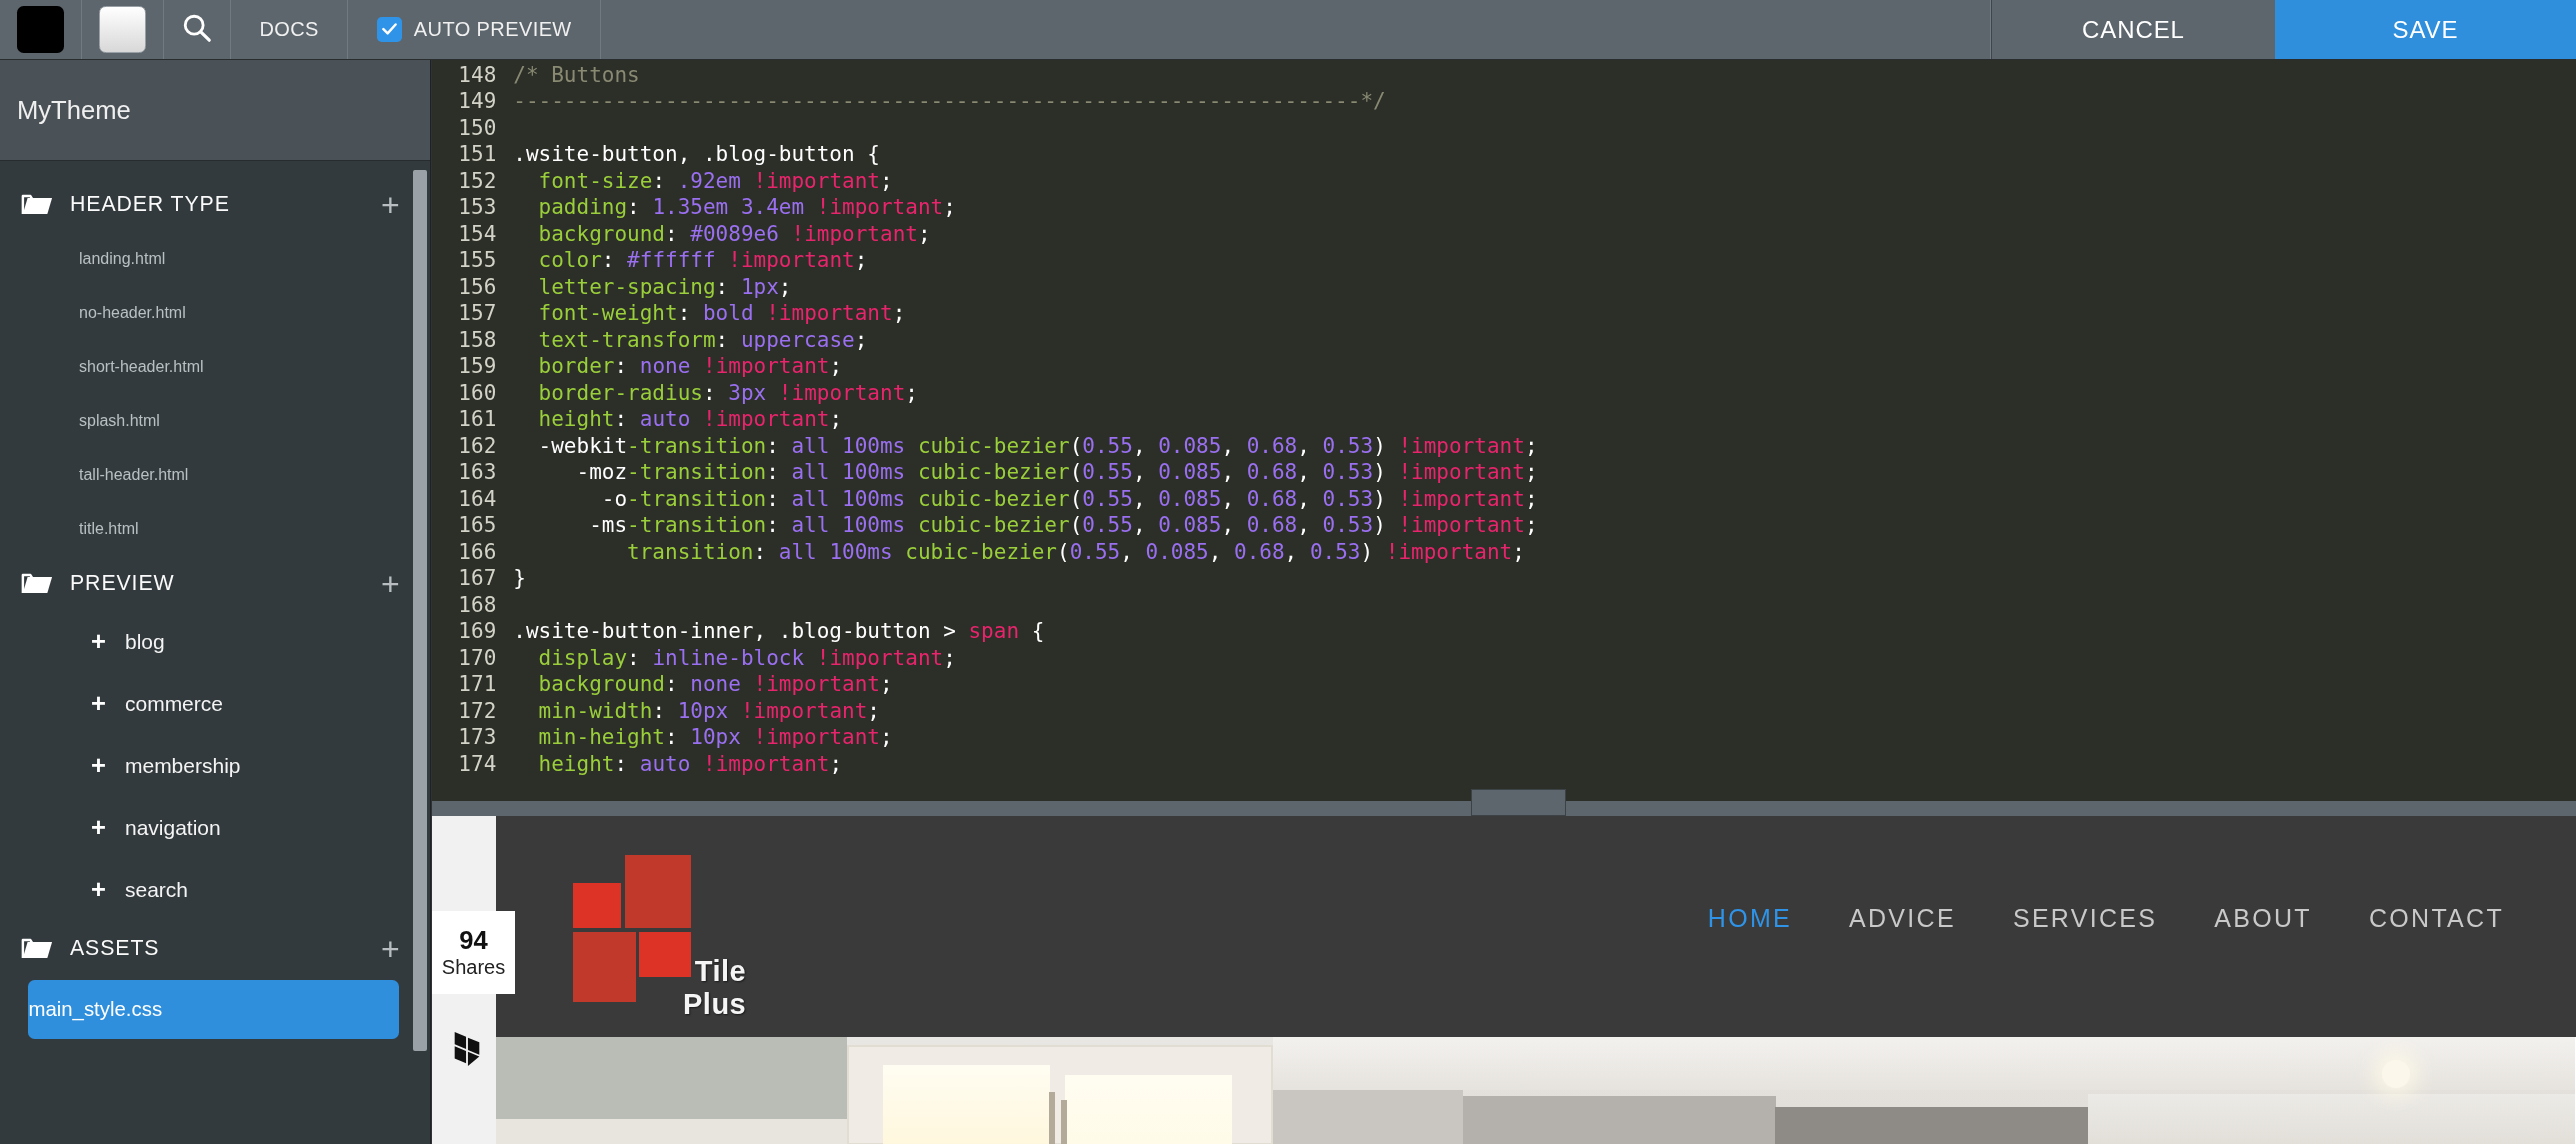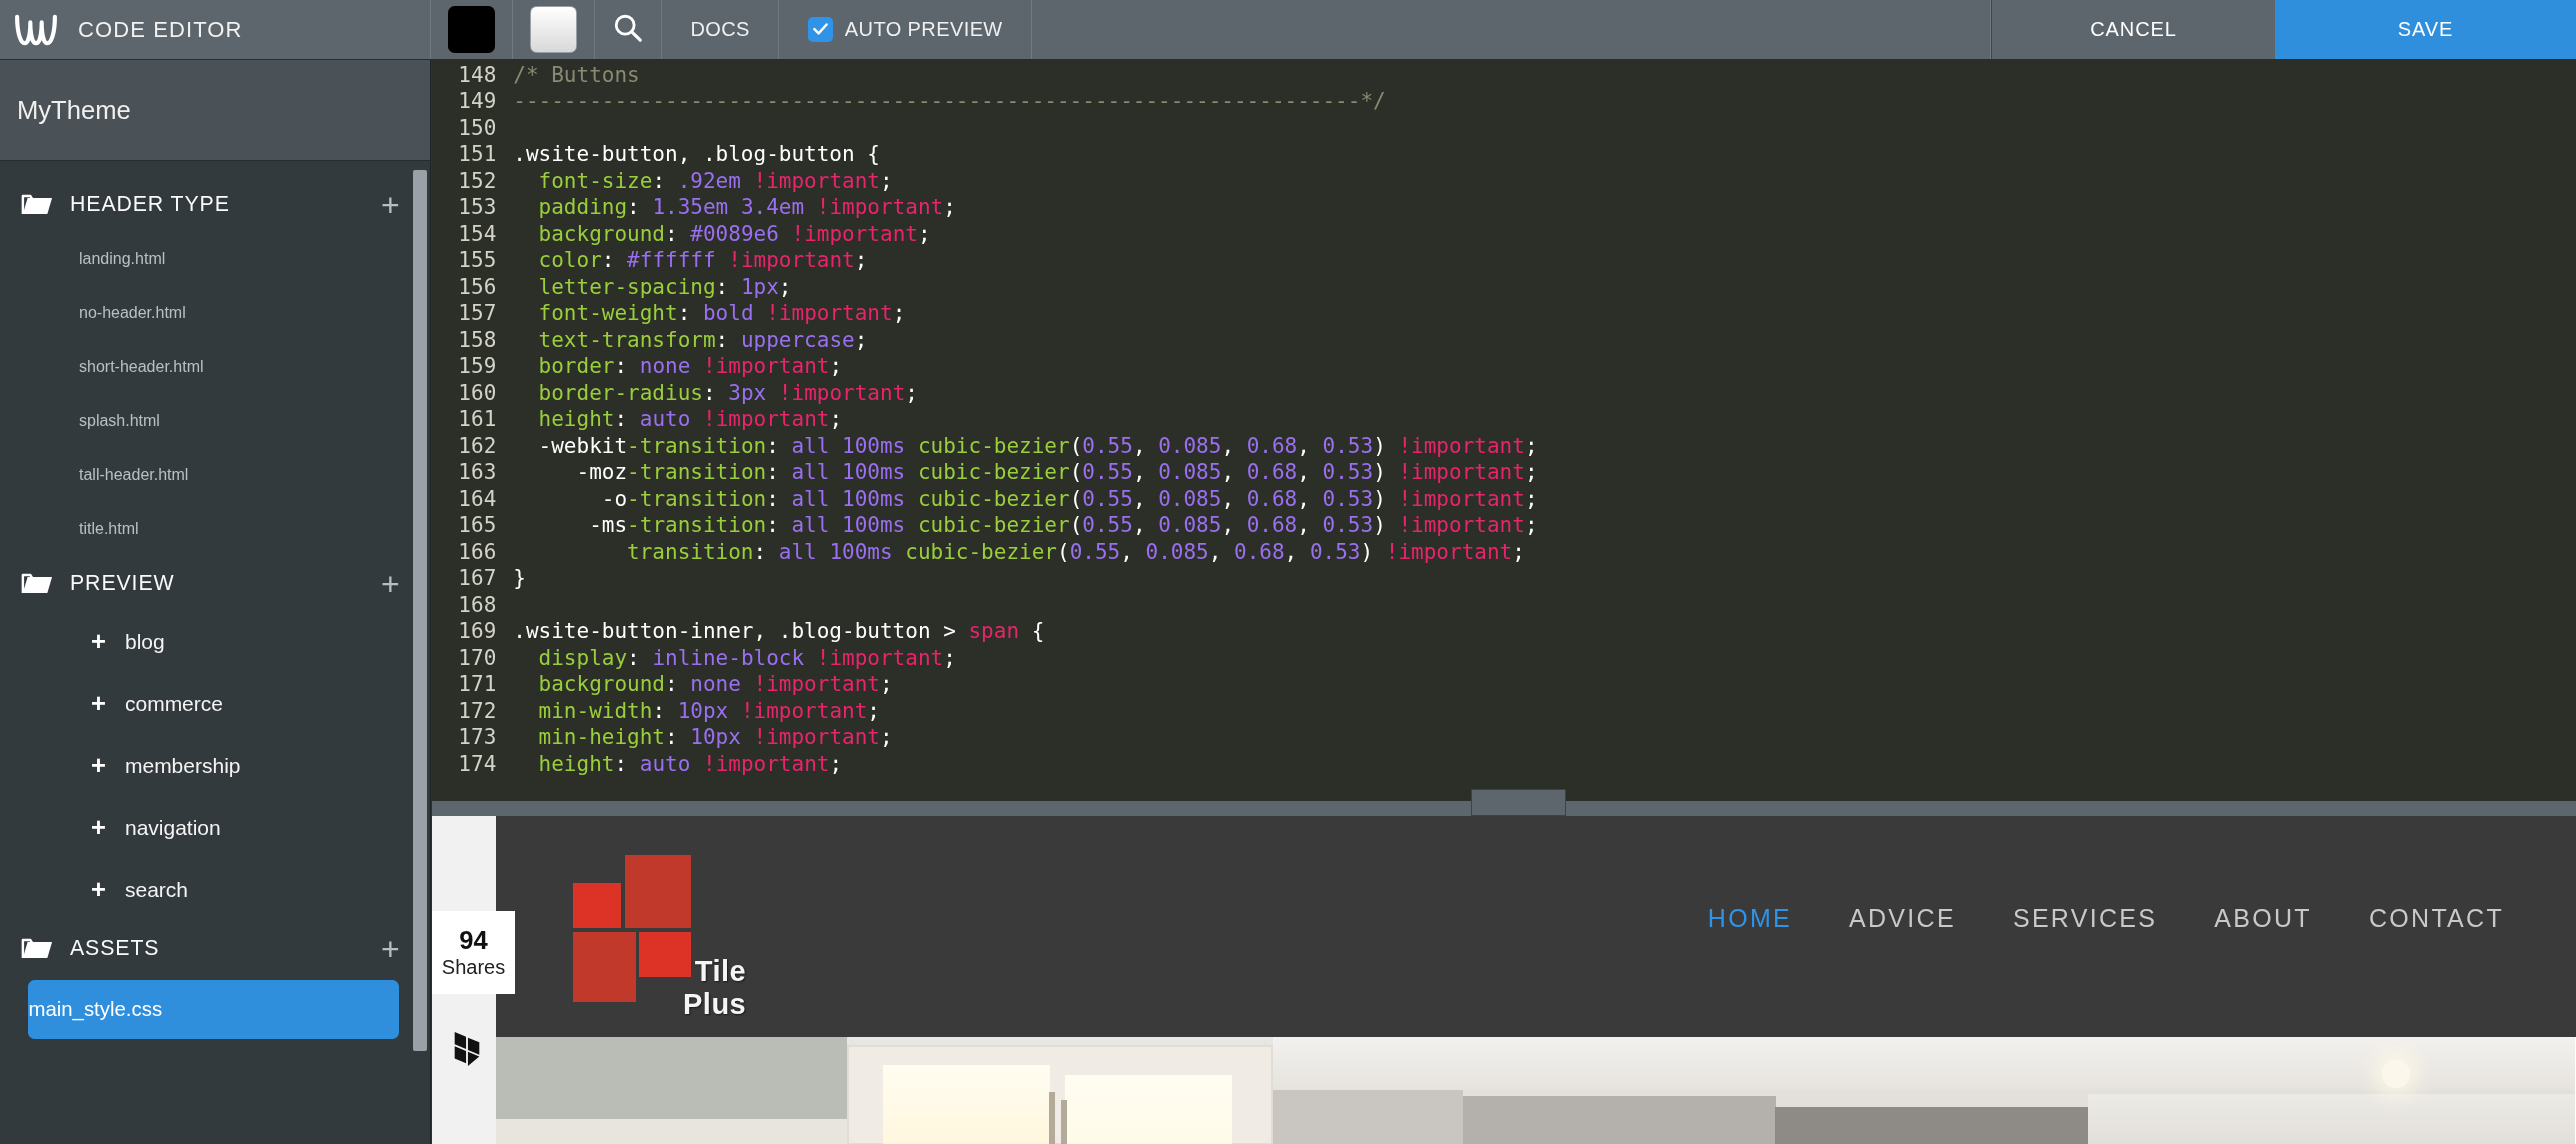--- a/index.html
+++ b/index.html
@@ -44,21 +44,21 @@
   .tb-cell.wide { padding: 0 28.4px; }
   .chk {
     width: 25px; height: 25px; border-radius: 4.7px; background: #2f93e8;
     display: inline-flex; align-items: center; justify-content: center;
     margin-right: 12.3px; flex: none;
   }
   .chk svg { display:block; }
   #tb-spacer { flex: 1 1 auto; border-right: 0.9px solid #717a80; }
   .tb-btn {
     display: flex; align-items: center; justify-content: center;
-    width: 284px; color: #ffffff; font-size: 20px; letter-spacing: 0.9px;
+    width: 284px; color: #ffffff; font-size: 24px; letter-spacing: 0.9px;
     cursor: pointer;
   }
   #cancel-btn { background: #5d666d; border-left: 0.9px solid #3f464b; }
   #save-btn  { background: #2f8fdd; width: 301px; }
 
   
   #sidebar {
     position: absolute; left: 0; top: 60px; width: 431px; height: 1085px;
     background: #333a3d;
     border-right: 0.9px solid #1f2223;
@@ -242,29 +242,20 @@
              border-radius:50%; background:#fbf7ea;
              box-shadow:0 0 21px 7.6px rgba(255,250,230,.85); }
   #ph-right{ left:1592px;top:57px; width:487px; height:51px;
              background:linear-gradient(180deg,#eceae6,#e2dfd9); }
 </style>
 </head>
 <body>
 
 <div id="topbar">
 
-  <div class="brand">
-    <span>
-      <svg class="wlogo" viewBox="0 0 44 36">
-        <path d="M2 4 C2 22 6 32 10 32 C14 32 16 22 16 10 C16 22 18 32 22 32
-                 C26 32 28 22 28 10 C28 22 30 32 34 32 C38 32 42 22 42 4" fill="none" stroke="#ffffff" stroke-width="4.4" stroke-linecap="round" stroke-linejoin="round"></path>
-      </svg>
-    </span>
-    <span class="brand-title">CODE EDITOR</span>
-  </div>
 
   <div class="tb-cell">
     <div class="swatch-dark"></div>
   </div>
 
   <div class="tb-cell">
     <div class="swatch-light"></div>
   </div>
 
   <div class="tb-cell">

